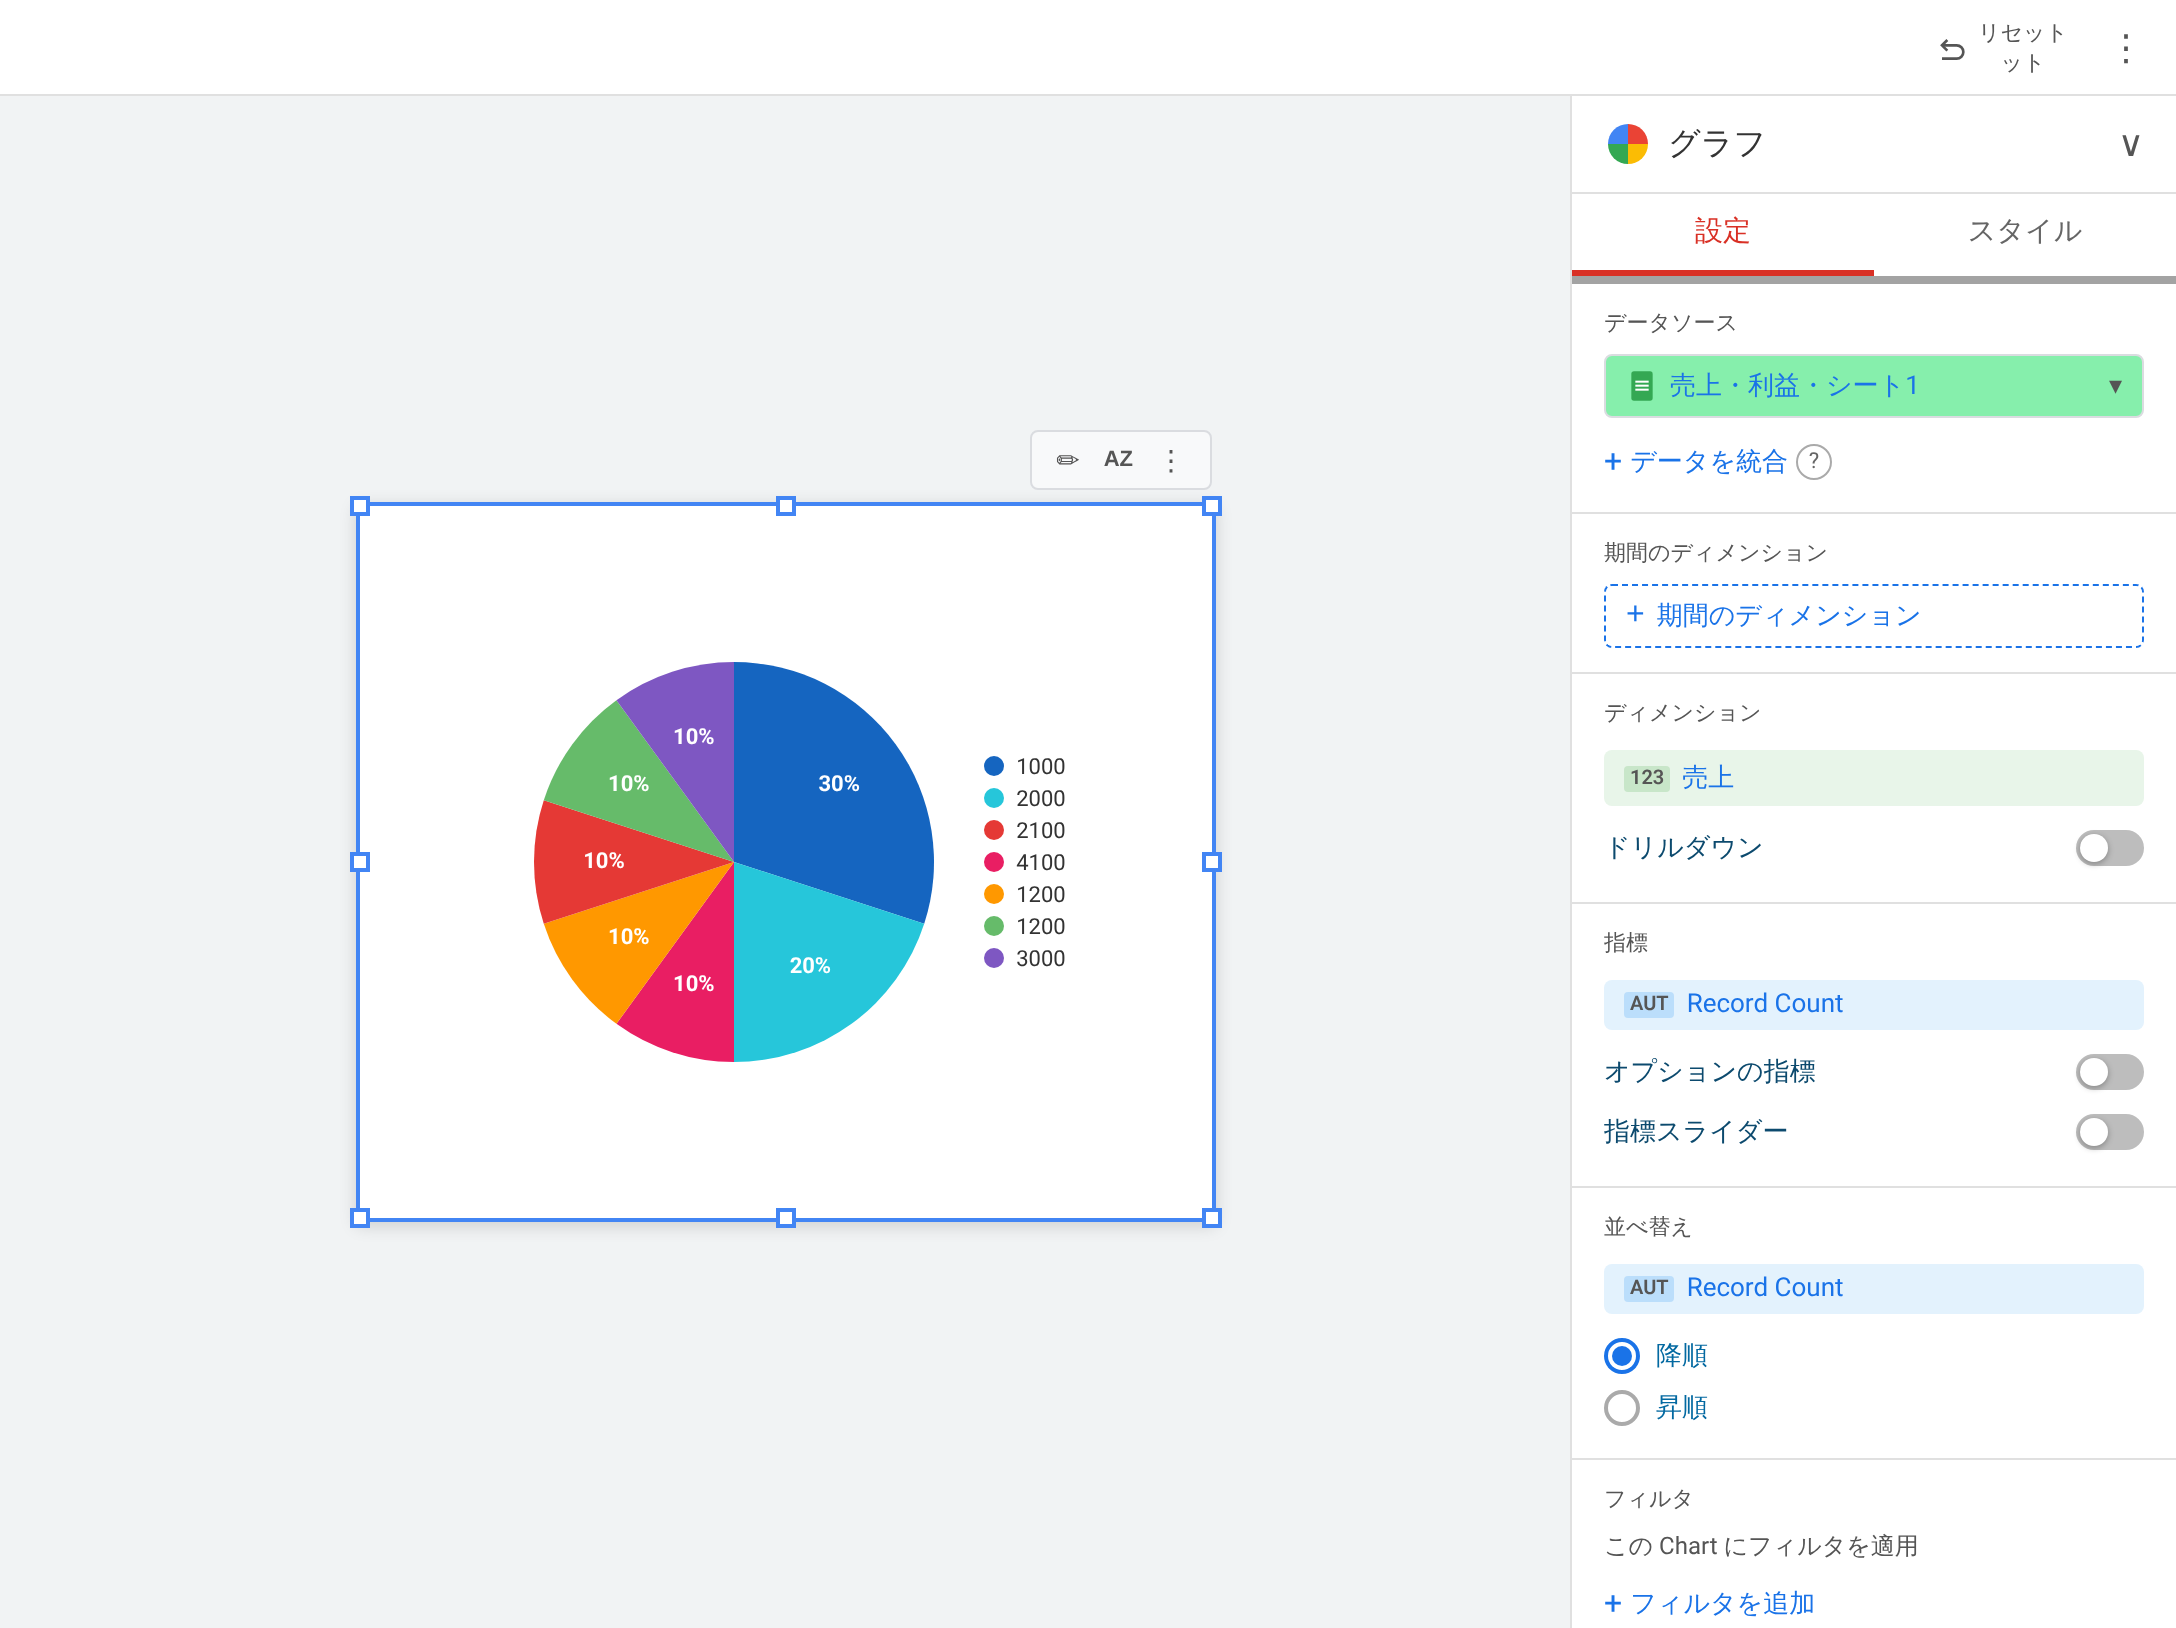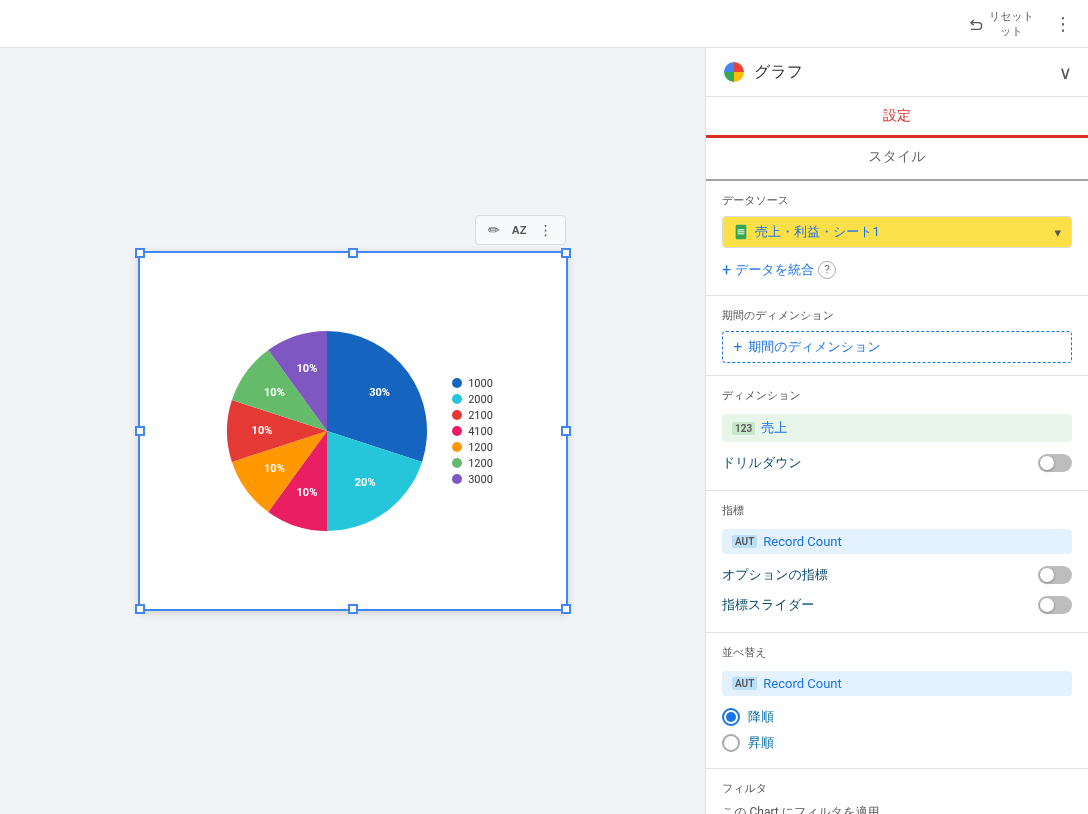--- a/index.html
+++ b/index.html
@@ -119,21 +119,21 @@
       width: 100%;
       height: 100%;
       display: flex;
       align-items: center;
       justify-content: center;
       padding: 20px;
     }
 
     
     .right-panel {
-      width: 383px;
+      width: 303px;
       background: #fff;
       border-left: 1px solid #e0e0e0;
       display: flex;
       flex-direction: column;
       overflow-y: auto;
     }
 
     
     .panel-header {
       display: flex;
@@ -154,22 +154,21 @@
     }
     .panel-collapse {
       cursor: pointer;
       color: #555;
       font-size: 18px;
     }
 
     
     .panel-tabs {
       display: flex;
-      border-bottom: 2px solid #a3a3a3;
-      flex-direction: column;
+      border-bottom: 4px solid #a3a3a3;
     }
     .panel-tab {
       flex: 1;
       text-align: center;
       padding: 10px 0;
       cursor: pointer;
       font-size: 14px;
       color: #666;
       border-bottom: 3px solid transparent;
     }
@@ -189,21 +188,21 @@
       color: #555;
       margin-bottom: 8px;
       font-weight: 500;
     }
 
     
     .datasource-row {
       display: flex;
       align-items: center;
       justify-content: space-between;
-      background: #fde047;
+      background: #86efac;
       border: 1px solid #dadce0;
       border-radius: 4px;
       padding: 6px 10px;
       margin-bottom: 8px;
     }
     .datasource-left {
       display: flex;
       align-items: center;
       gap: 6px;
     }

